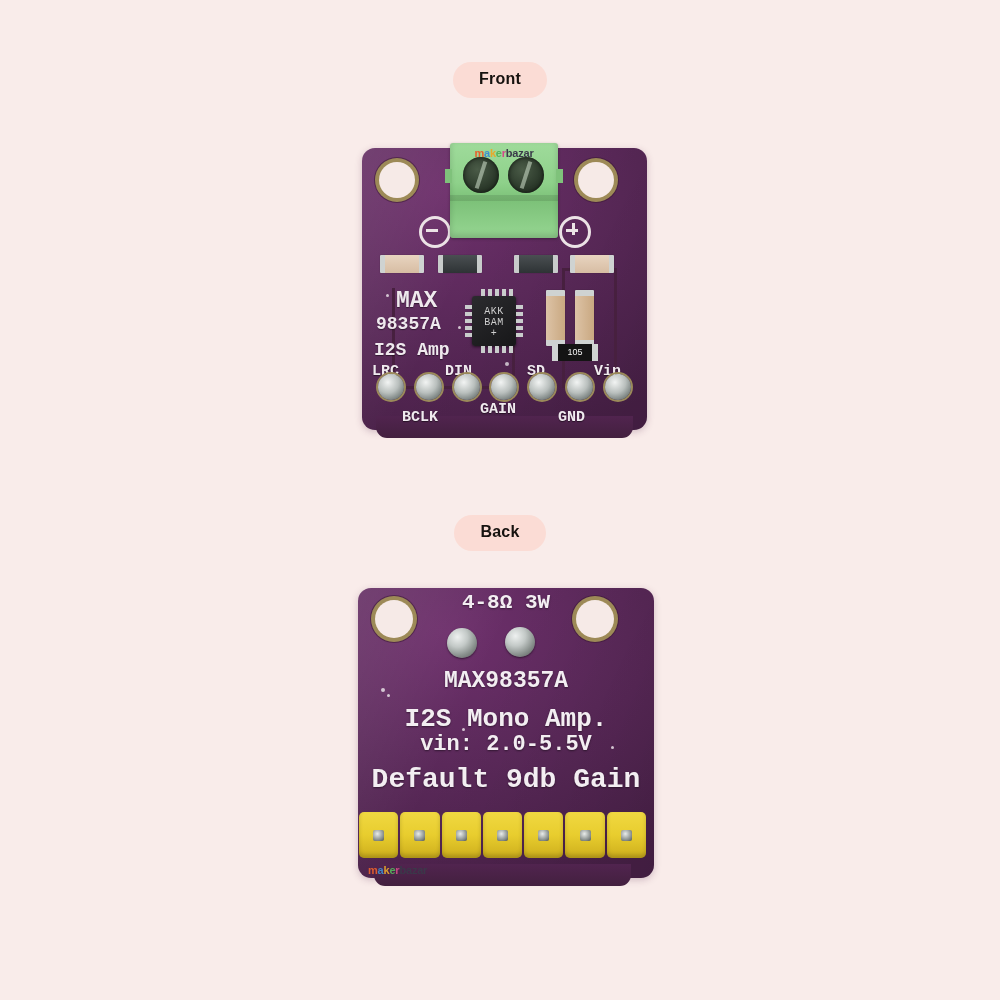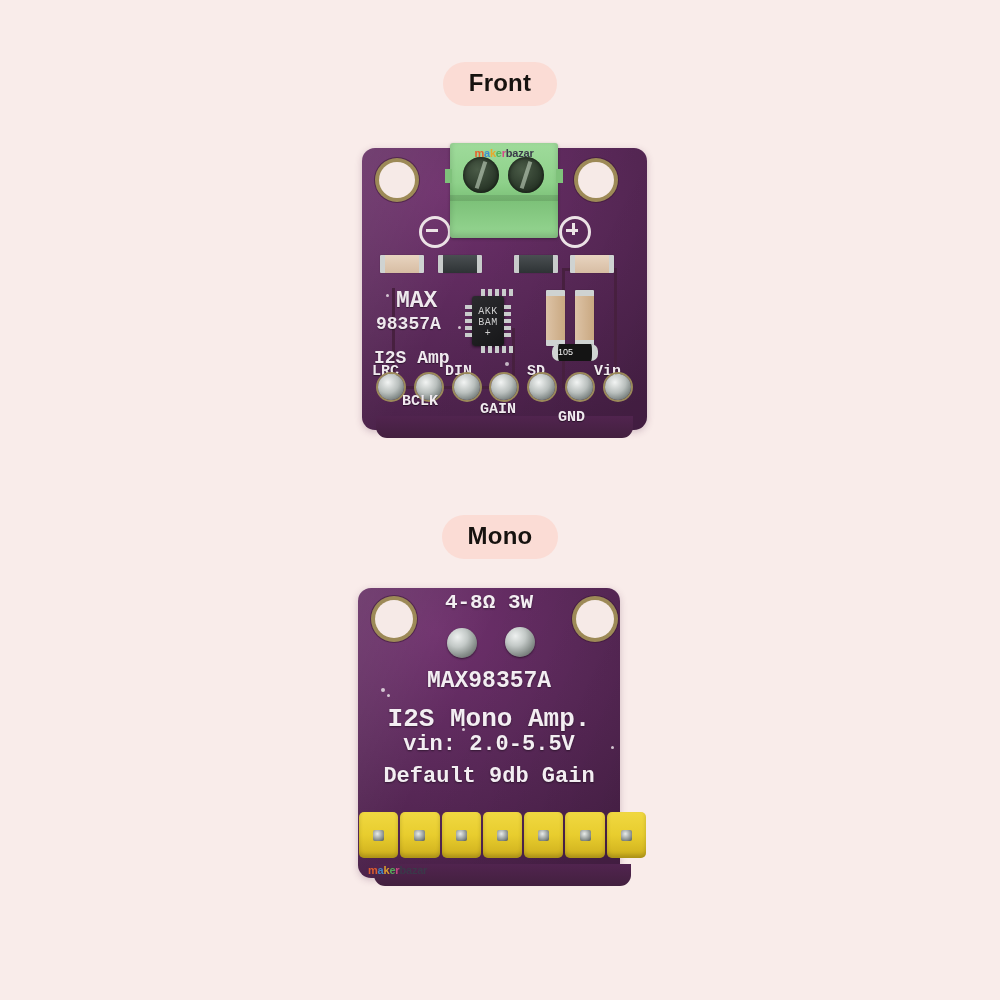--- a/index.html
+++ b/index.html
@@ -19,21 +19,21 @@
   .badge-wrap {
     position: absolute;
     left: 0;
     width: 1000px;
     text-align: center;
   }
   .badge {
     display: inline-block;
     background: #fbdcd5;
     color: #16120f;
-    font-size: 24px;
+    font-size: 16px;
     font-weight: bold;
     letter-spacing: 0.2px;
     padding: 9px 26px 11px 26px;
     border-radius: 26px;
     line-height: 1;
   }
 
   
   .board {
     position: absolute;
@@ -177,30 +177,29 @@
   }
   .res105 {
     position: absolute;
     width: 34px; height: 17px;
     background: #141414;
     border-left: 6px solid #d0d4d3;
     border-right: 6px solid #d0d4d3;
     color: #f2f2f2;
     font-size: 9px;
     font-family: "Liberation Sans", sans-serif;
-    text-align: left;
+    text-align: center;
     line-height: 17px;
     z-index: 2;
-    border-radius: 7px;
   }
 
   
   .chip {
     position: absolute;
-    width: 32px; height: 50px;
+    width: 44px; height: 50px;
     background: linear-gradient(145deg,#2b2b2e,#171719);
     border-radius: 3px;
     z-index: 3;
     box-shadow: 0 1px 3px rgba(0,0,0,0.6);
   }
   .chip-text {
     color: #cfcfcf;
     font-size: 10px;
     font-family: "Liberation Mono", monospace;
     text-align: center;
@@ -266,21 +265,21 @@
   }
 
   
   .trace {
     position: absolute;
     background: #47203f;
     z-index: 1;
   }
 
   
-  #board-back { left: 358px; top: 588px; width: 262px; height: 290px; }
+  #board-back { left: 358px; top: 588px; width: 296px; height: 290px; }
 
   .back-hole { box-shadow: 0 0 0 4px #9d8a57, 0 0 0 5px rgba(60,25,55,0.6); }
 
   .back-line {
     position: absolute;
     left: 0; right: 0;
     text-align: center;
     color: #f3eef2;
     font-family: "Liberation Mono", monospace;
     font-weight: bold;
@@ -423,21 +422,21 @@
     </div>
   </div>
 
   <div class="smd cap-tall" style="left:184px; top:142px; width:19px; height:44px;"></div>
   <div class="smd cap-tall" style="left:213px; top:142px; width:19px; height:44px;"></div>
 
   <div class="res105" style="left:190px; top:196px;">105</div>
 
   <div class="silk" style="left:34px; top:140px; font-size:23px;">MAX</div>
   <div class="silk" style="left:14px; top:166px; font-size:18px;">98357A</div>
-  <div class="silk" style="left:12px; top:192px; font-size:18px;margin-top:8px;">I2S Amp</div>
+  <div class="silk" style="left:12px; top:192px; font-size:18px;">I2S Amp</div>
 
   <div class="speck" style="left:24px; top:146px; width:3px; height:3px;"></div>
   <div class="speck" style="left:96px; top:178px; width:3px; height:3px;"></div>
   <div class="speck" style="left:143px; top:214px; width:4px; height:4px; background:#d8d0d8;"></div>
   <div class="speck" style="left:146px; top:230px; width:4px; height:4px;"></div>
 
   <div class="pin-label" style="left:10px; top:215px;">LRC</div>
   <div class="pin-label" style="left:83px; top:215px;">DIN</div>
   <div class="pin-label" style="left:165px; top:215px;">SD</div>
   <div class="pin-label" style="left:232px; top:215px;">Vin</div>
@@ -445,46 +444,46 @@
   <div class="pad-row">
     <div class="pad"></div>
     <div class="pad"></div>
     <div class="pad"></div>
     <div class="pad"></div>
     <div class="pad"></div>
     <div class="pad"></div>
     <div class="pad"></div>
   </div>
 
-  <div class="pin-label" style="left:40px; bottom:20px;">BCLK</div>
+  <div class="pin-label" style="left:40px; bottom:4px;">BCLK</div>
   <div class="pin-label" style="left:118px; bottom:12px;">GAIN</div>
   <div class="pin-label" style="left:196px; bottom:4px;">GND</div>
 
 </div>
 
 <div class="badge-wrap" style="top:515px;">
-  <span class="badge">Mono</span>
+  <span class="badge">Back</span>
 </div>
 
 <div class="board" id="board-back">
 
   <div class="bottom-tab" style="left:16px; width:257px;"></div>
 
   <div class="hole back-hole" style="left:17px; top:12px; width:38px; height:38px;"></div>
   <div class="hole back-hole" style="left:218px; top:12px; width:38px; height:38px;"></div>
 
   <div class="back-line" style="top:3px; font-size:21px;">4-8Ω 3W</div>
 
   <div class="big-solder" style="left:89px; top:40px;"></div>
   <div class="big-solder" style="left:147px; top:39px;"></div>
 
   <div class="back-line" style="top:80px; font-size:23px;">MAX98357A</div>
   <div class="back-line" style="top:116px; font-size:26px;">I2S Mono Amp.</div>
   <div class="back-line" style="top:144px; font-size:22px;">vin: 2.0-5.5V</div>
-  <div class="back-line" style="top:176px; font-size:22px;">Default 9db Gain</div>
+  <div class="back-line" style="top:176px; font-size:28px;">Default 9db Gain</div>
 
   <div class="speck" style="left:23px; top:100px; width:4px; height:4px;"></div>
   <div class="speck" style="left:29px; top:106px; width:3px; height:3px;"></div>
   <div class="speck" style="left:104px; top:140px; width:3px; height:3px;"></div>
   <div class="speck" style="left:253px; top:158px; width:3px; height:3px;"></div>
   <div class="speck" style="left:127px; top:236px; width:4px; height:4px;"></div>
 
   <div class="header-row">
     <div class="hdr-socket"></div>
     <div class="hdr-socket"></div>

